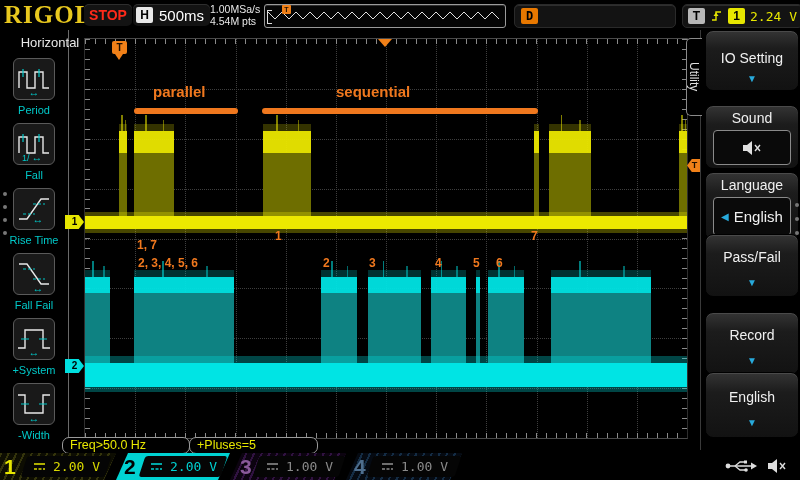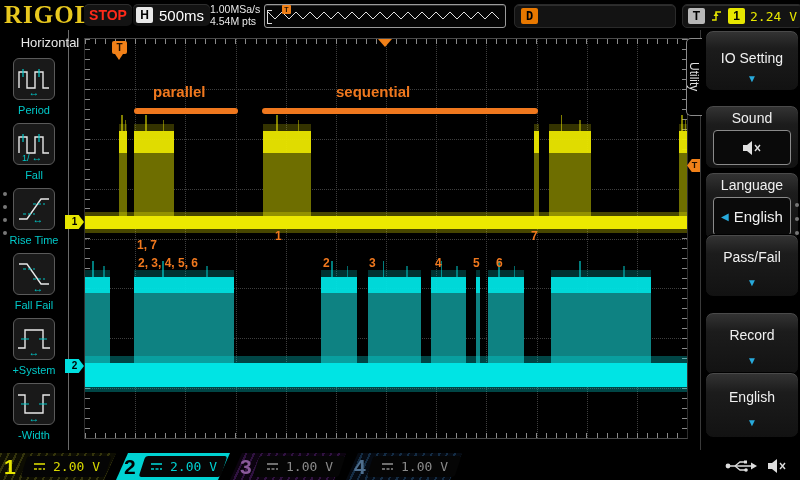--- a/index.html
+++ b/index.html
@@ -380,20 +380,22 @@
       <span class="tri" style="top:44px">▼</span>
     </div>
 
     <div class="rm-dots">
       <span style="top:173px"></span>
         <span style="top:187px"></span>
         <span style="top:201px"></span>
     </div>
   </aside>
 
+  <div class="meas meas1">Freq&gt;50.0 Hz</div>
+  <div class="meas meas2">+Pluses=5</div>
 
   <footer id="chbar">
     <div class="zone" style="left:0;width:116px">
       <div class="zbg clipA hatch1"></div>
       <span class="ch-num" style="left:4px;color:#e6e600">1</span>
       <div class="ch-box" style="left:24px;width:84px">
         <svg width="13" height="9">
           <path d="M1 2 H12" stroke="#d8d800" stroke-width="1.6"></path>
           <path d="M1 7 H4 M5.5 7 H8.5 M10 7 H12" stroke="#d8d800" stroke-width="1.4"></path>
         </svg>

